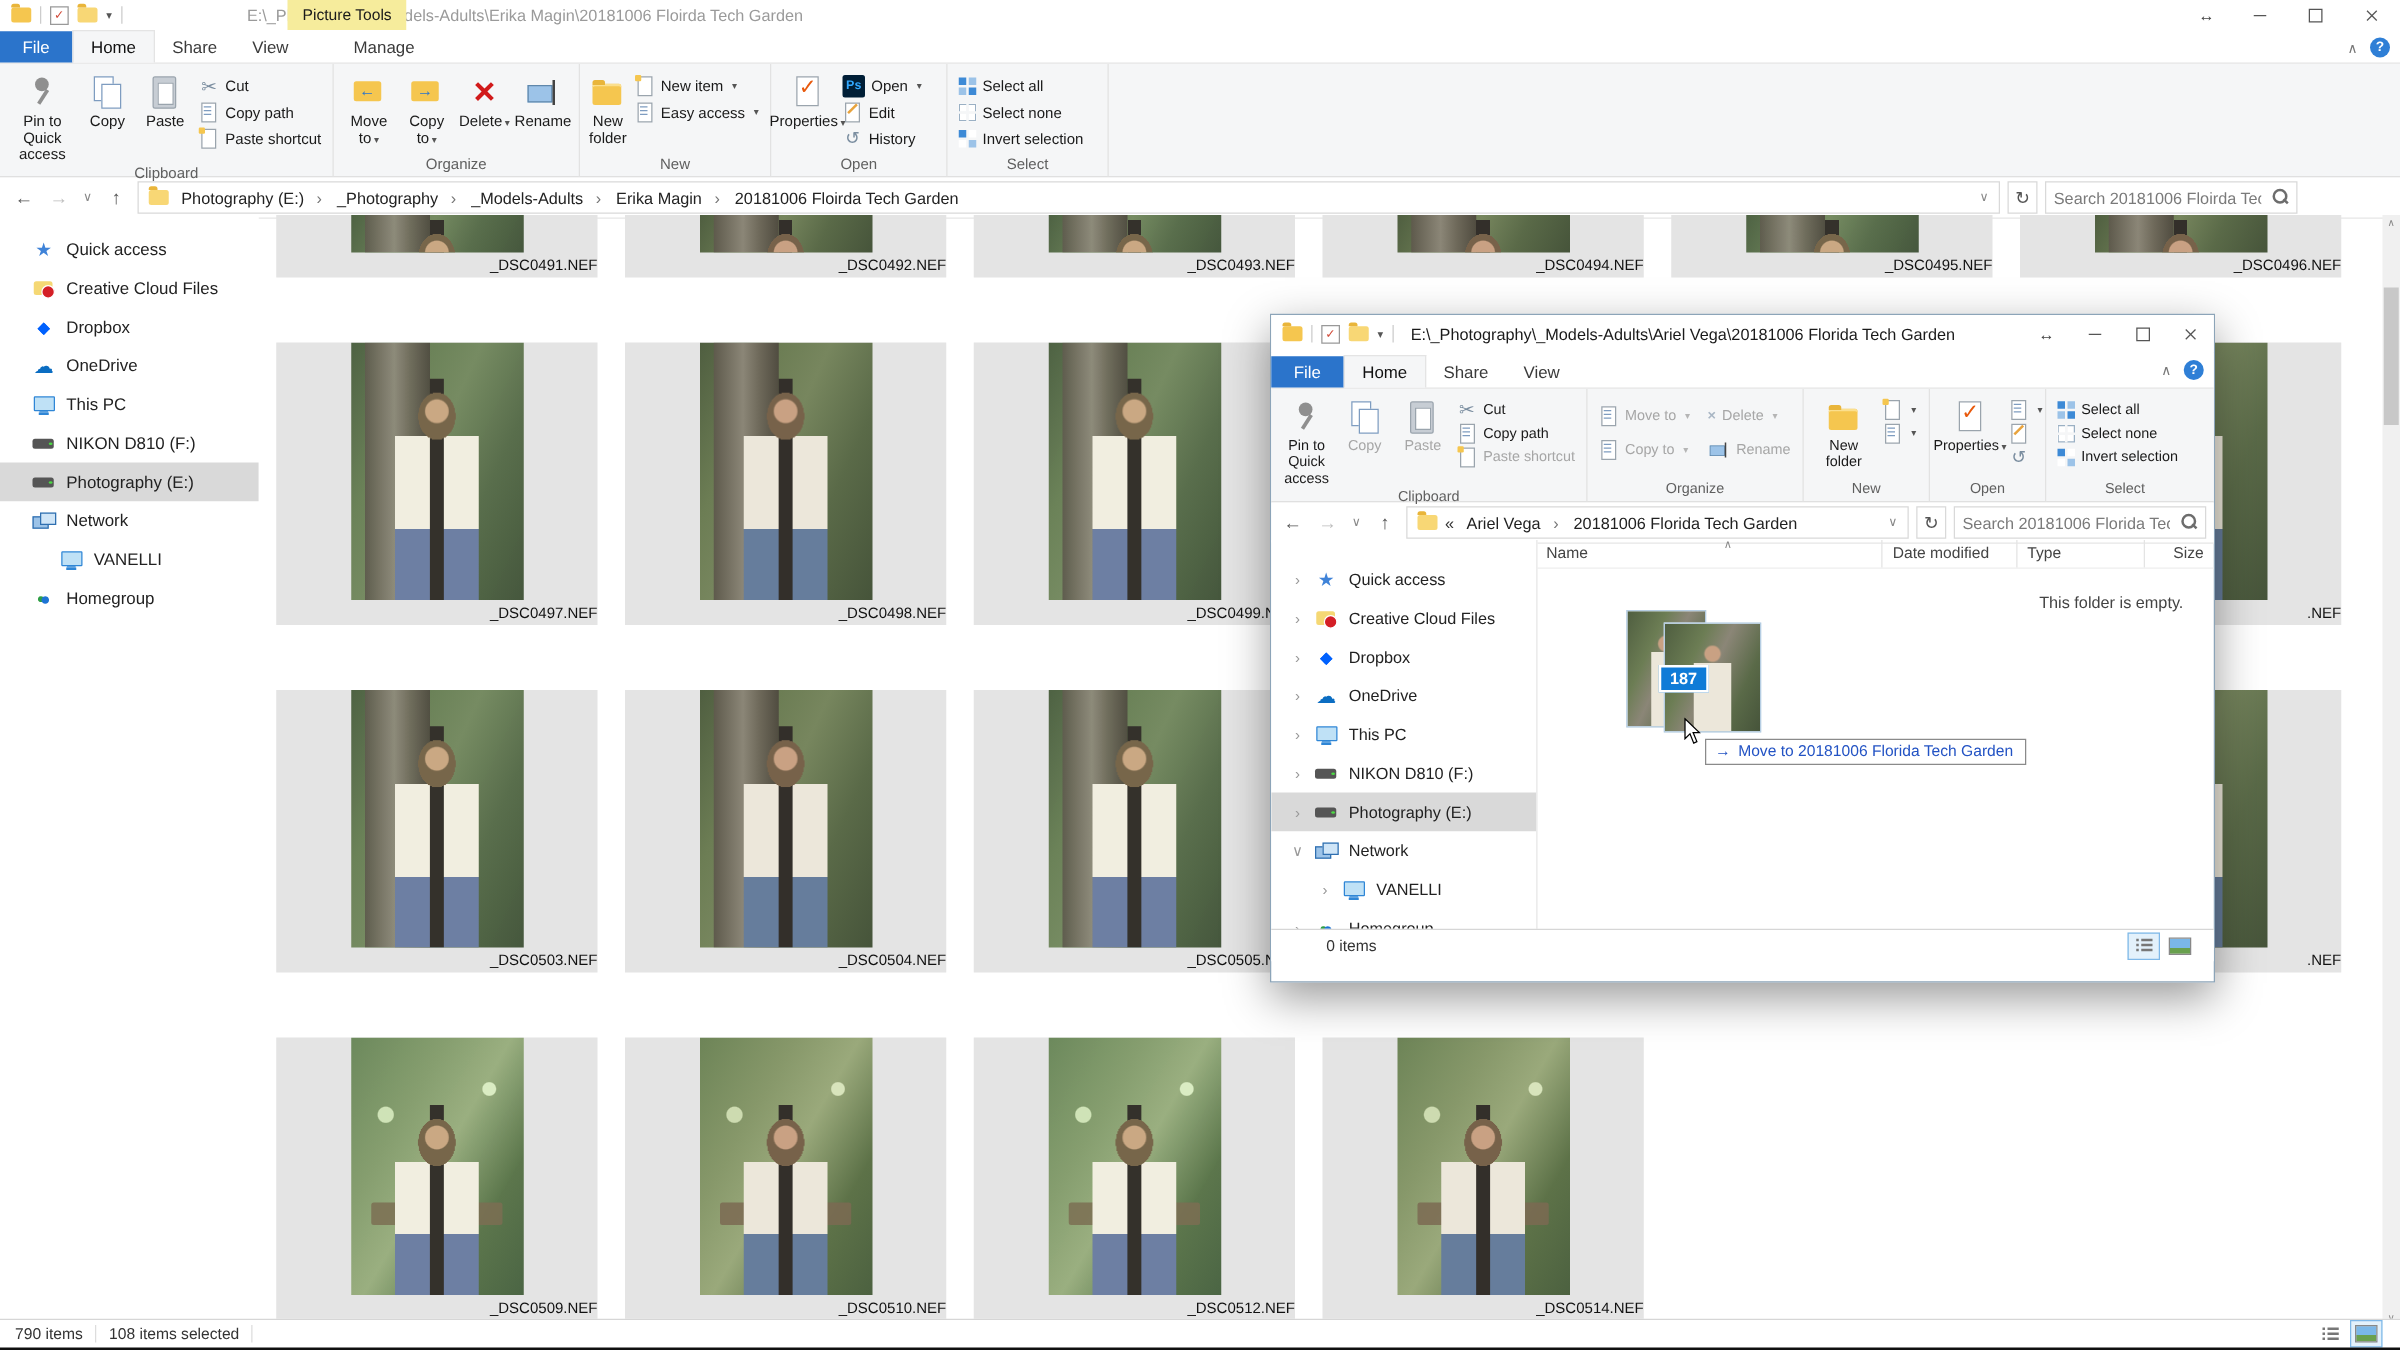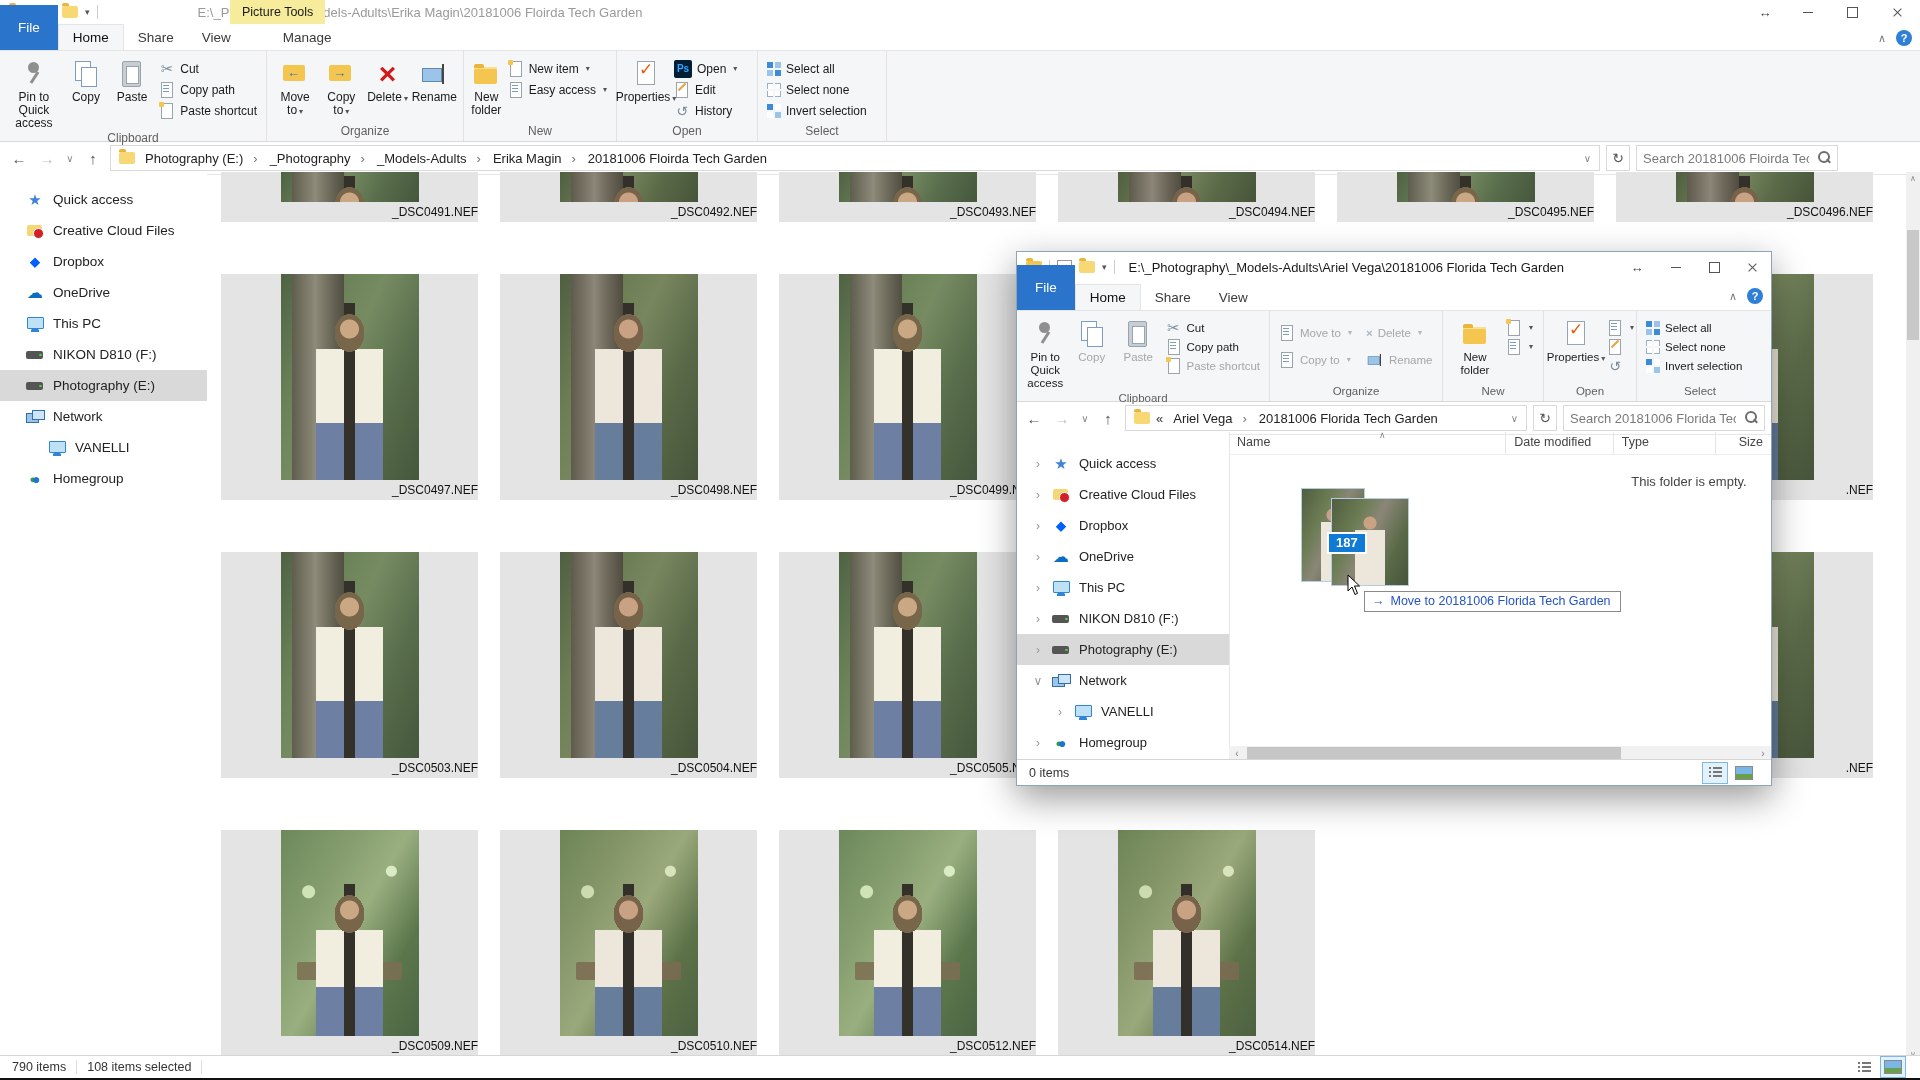--- a/index.html
+++ b/index.html
@@ -22,21 +22,21 @@
   .wc .bar{width:10px;height:1px;background:#555;}
   .wc .box{width:9px;height:9px;border:1px solid #555;}
   .wc .xx{position:relative;width:11px;height:11px;}
   .wc .xx::before,.wc .xx::after{content:"";position:absolute;left:5px;top:0;width:1px;height:11px;background:#555;}
   .wc .xx::before{transform:rotate(45deg);}
   .wc .xx::after{transform:rotate(-45deg);}
   .resz{font-size:13px;color:#444;width:40px;text-align:center;}
 
   .tabs{position:relative;display:flex;align-items:flex-end;background:#fff;border-bottom:1px solid #e4e4e4;}
   .tab{padding:5px 14px;font-size:13.5px;color:#3b3b3b;}
-  .tab.file{background:#2b74cb;color:#fff;padding:15px 18px;}
+  .tab.file{background:#2b74cb;color:#fff;padding:5px 18px;}
   .tab.active{background:#f5f6f7;border:1px solid #e4e4e4;border-bottom:none;color:#111;}
   .tabs .rightctl{position:absolute;right:8px;top:6px;display:flex;gap:10px;align-items:center;}
   .caret{color:#777;font-size:11px;}
   .helpq{width:16px;height:16px;border-radius:50%;background:#2f7fd6;color:#fff;font-size:11px;font-weight:bold;display:flex;align-items:center;justify-content:center;}
 
   .ribbon{background:#f5f6f7;border-bottom:1px solid #d9d9d9;display:flex;}
   .rgroup{display:flex;flex-direction:column;border-right:1px solid #e2e2e2;}
   .rbody{flex:1;display:flex;align-items:flex-start;padding:4px 6px 0 6px;gap:2px;}
   .rlabel{height:18px;text-align:center;font-size:12px;color:#5f5f5f;line-height:16px;}
   .bbtn{display:flex;flex-direction:column;align-items:center;width:58px;text-align:center;font-size:12px;line-height:13px;color:#1a1a1a;padding-top:2px;}
@@ -213,21 +213,21 @@
   .dragcard .mini{position:absolute;inset:0;background:linear-gradient(115deg,#4f5e40 0%,#6c7d54 30%,#8b8677 48%,#5a6a48 75%,#46543a 100%);}
   .dragcard .mini::after{content:"";position:absolute;left:30%;top:18%;width:40%;bottom:0;background:
       radial-gradient(circle at 50% 9px,#c9a183 0 6px,transparent 7px),
       linear-gradient(180deg,transparent 0 16px,#ece7da 16px 100%);}
   .dragbadge{position:absolute;left:26px;top:44px;background:#0f7bd7;border:2px solid #fff;color:#fff;font-weight:bold;font-size:13px;padding:0 7px;line-height:18px;}
   .dragtip{position:absolute;left:135px;top:159px;background:#fff;border:1px solid #8a8a8a;padding:2px 9px 3px 7px;font-size:12.5px;color:#2353c4;white-space:nowrap;display:flex;gap:6px;align-items:center;}
   .cursor{position:absolute;left:118px;top:142px;z-index:5;}
   .hscroll{position:absolute;left:212px;right:0;bottom:25px;height:14px;background:#f1f1f1;display:flex;align-items:center;}
   .hscroll .arr{width:16px;text-align:center;font-size:10px;color:#777;}
   .hthumb{position:absolute;left:18px;right:150px;top:1px;height:12px;background:#c6c6c6;}
-  #frontwin .statusbar{bottom:0;height:25px;}
+  #frontwin .statusbar{bottom:16px;height:25px;padding-left:32px;}
   #frontwin .statusbar .lefttxt{margin-left:12px;}
 </style>
 </head>
 <body>
 
 <div id="stage">
 
   <section id="backwin" class="win inactive">
 
     <header class="titlebar">

